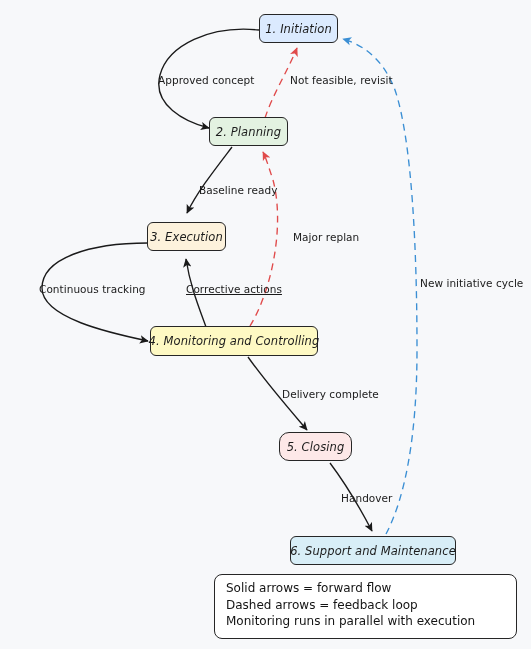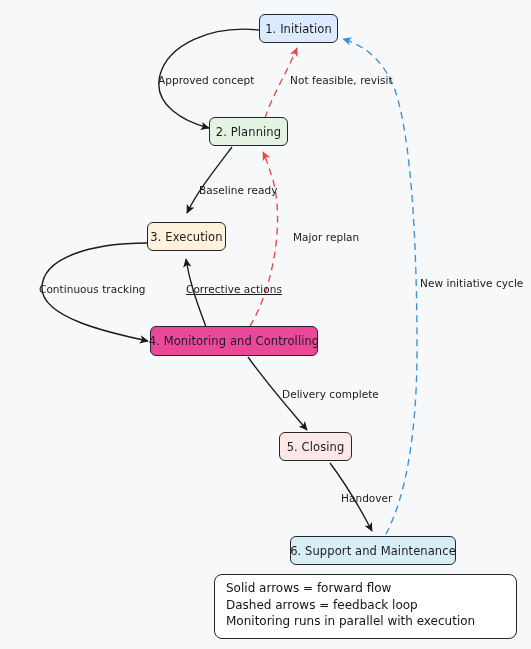--- a/index.html
+++ b/index.html
@@ -16,20 +16,21 @@
   .node{
     position:absolute;
     box-sizing:border-box;
     border:1.2px solid #262626;
     border-radius:6px;
     display:flex;align-items:center;justify-content:center;
     font-size:11.5px;
     color:#1c1c1c;
     white-space:nowrap;
     letter-spacing:.1px;
+    font-style:italic;
   }
   .edge-label{
     position:absolute;
     font-size:10.5px;
     color:#1a1a1a;
     white-space:nowrap;
     letter-spacing:.05px;
   }
   #legend{
     position:absolute;
@@ -90,25 +91,25 @@
   </div>
 
   <div class="node" style="left:209px;top:117px;width:79px;height:29px;background:#e3f2e1;">
     <span>2. Planning</span>
   </div>
 
   <div class="node" style="left:147px;top:222px;width:79px;height:29px;background:#fdf2dc;">
     <span>3. Execution</span>
   </div>
 
-  <div class="node" style="left:150px;top:326px;width:168px;height:30px;background:#ec4899;">
+  <div class="node" style="left:150px;top:326px;width:168px;height:30px;background:#fef9c3;">
     <span>4. Monitoring and Controlling</span>
   </div>
 
-  <div class="node" style="left:279px;top:432px;width:73px;height:29px;background:#fde8e8;">
+  <div class="node" style="left:279px;top:432px;width:73px;height:29px;background:#fde8e8;border-radius:10px;">
     <span>5. Closing</span>
   </div>
 
   <div class="node" style="left:290px;top:536px;width:166px;height:29px;background:#d8eef7;">
     <span>6. Support and Maintenance</span>
   </div>
 
   <div class="edge-label" style="left:158px;top:74px;">Approved concept</div>
 
   <div class="edge-label" style="left:278px;top:74px;margin-left:12px;">Not feasible, revisit</div>

